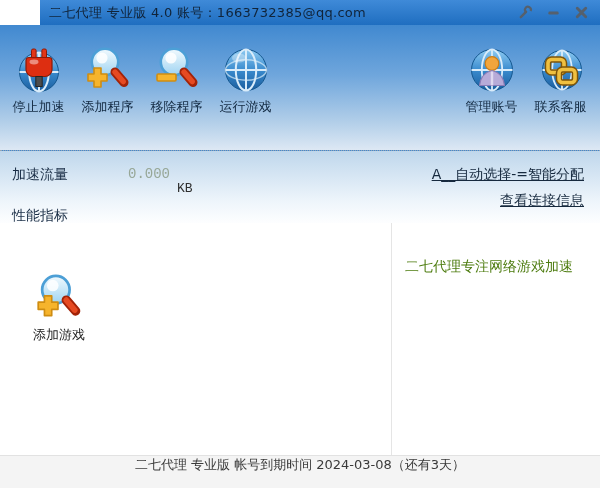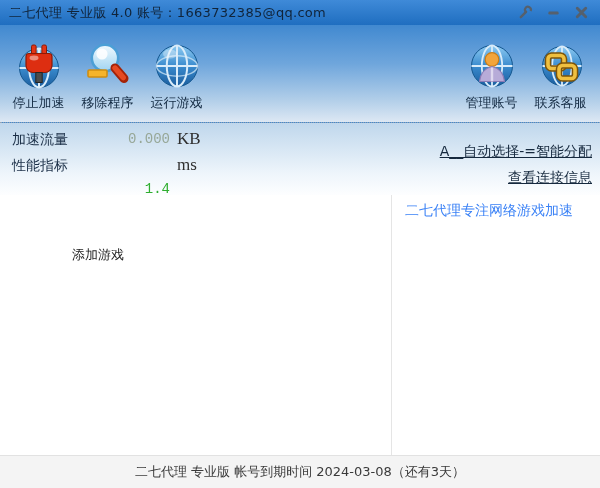--- a/index.html
+++ b/index.html
@@ -2,57 +2,57 @@
 <html><head>
 <meta charset="utf-8">
 <style>
   * { margin:0; padding:0; box-sizing:border-box; }
   html,body { width:600px; height:488px; }
   body { font-family:"DejaVu Sans","Liberation Sans",sans-serif; overflow:hidden; }
   .window { width:600px; height:488px; display:flex; flex-direction:column; background:#fff; }
 
   
   .titlebar { flex:none; height:25px; background:linear-gradient(#3f8ad8,#1f6ec0);
-              display:flex; align-items:center; padding:0 9px; }
+              display:flex; align-items:center; padding:0 9px;margin-left:40px; }
   .title { font-size:13px; color:#10243a; letter-spacing:.3px; white-space:nowrap; }
   .controls { margin-left:auto; display:flex; gap:9px; }
   .ctrl { width:19px; height:18px; display:flex; align-items:center; justify-content:center; cursor:pointer; }
 
   
-  .toolbar { flex:none; height:98px;
+  .toolbar { flex:none; height:126px;
              background:linear-gradient(#4189d0 0%,#6fa6dc 40%,#b3cfe9 78%,#dde8f4 100%);
              border-bottom:1px dotted #93a4b5;
-             display:flex; align-items:center; padding:5px 5px 0 4px; }
+             display:flex; align-items:flex-start; padding:20px 5px 0 4px; }
   .tb-group { display:flex; }
   .tb-group.right { margin-left:auto; }
   .tb-btn { width:69px; display:flex; flex-direction:column; align-items:center; cursor:pointer; }
   .tb-btn svg { width:50px; height:50px; display:block; }
   .tb-label { margin-top:3px; font-size:13px; color:#132a42; white-space:nowrap; }
 
   
   .infobar { flex:none; height:72px; background:linear-gradient(#bfd7ec,#eef5fb 70%,#fdfeff);
-             display:flex; justify-content:space-between; padding:10px 8px 0 12px;align-items:center; }
+             display:flex; justify-content:space-between; padding:10px 16px 0 12px; }
   .metric-row { display:flex; line-height:26px; }
   .m-label { font-size:14px; color:#1a2e46; width:82px; }
   .m-value { font-family:Liberation Mono, monospace; font-size:14px; width:76px; text-align:right; }
-  .m-unit  { font-family:Liberation Serif, serif; font-size:17px; color:#2f2f2f; margin-left:7px; }
+  .m-unit  { font-family:Liberation Mono, monospace; font-size:13px; color:#2f2f2f; margin-left:7px;margin-top:15px; }
   .conn { text-align:right; font-size:14px; line-height:26px; color:#16293e;text-decoration:underline; }
   .conn-link { cursor:pointer; }
 
   
   .main { flex:1; display:flex; background:#fff; }
   .game-area { width:392px; flex:none; border-right:1px solid #e5e5e5; }
-  .add-game { margin:49px 0 0 26px; width:66px; display:flex; cursor:pointer;gap:46px; }
+  .add-game { margin:49px 0 0 26px; width:66px; display:flex; flex-direction:column; align-items:center; cursor:pointer; }
   .add-game svg { width:52px; height:52px; display:block; }
   .ag-label { margin-top:2px; font-size:13px; color:#1e1e1e; white-space:nowrap; }
-  .side-panel { flex:1; padding:3px 8px 0 13px; font-size:14px; line-height:25px; color:#3b82f6; }
+  .side-panel { flex:1; padding:3px 8px 0 13px; font-size:14px; line-height:25px; color:#4d7c0f;margin-top:28px; }
 
   
   .statusbar { flex:none; height:33px; background:#f4f4f4; border-top:1px solid #e2e2e2;
-               display:flex; align-items:center; justify-content:center; }
+               display:flex; align-items:flex-start; justify-content:center; }
   .sb-text { font-size:13px; color:#3a3a3a; }
 </style>
 </head>
 <body>
 
 <svg width="0" height="0" style="position:absolute" aria-hidden="true">
   <defs>
     <linearGradient id="g-globe" x1="0" y1="0" x2="0" y2="1">
       <stop offset="0" stop-color="#8ecbf2"></stop>
         <stop offset="0.5" stop-color="#3a8bce"></stop>
@@ -100,20 +100,30 @@
           <line x1="25" y1="7.5" x2="25" y2="46.5" stroke="#d9ecfa" stroke-width="2"></line>
           <rect x="17.5" y="4" width="4.6" height="10" rx="1.6" fill="#e23517" stroke="#8e1a06" stroke-width="1"></rect>
           <rect x="27.9" y="4" width="4.6" height="10" rx="1.6" fill="#e23517" stroke="#8e1a06" stroke-width="1"></rect>
           <path d="M15 12.5 h20 a3 3 0 0 1 3 3 v9 a7 7 0 0 1 -7 7 h-12 a7 7 0 0 1 -7 -7 v-9 a3 3 0 0 1 3 -3 z" fill="#dd2e11" stroke="#8e1a06" stroke-width="1.2"></path>
           <ellipse cx="20" cy="17" rx="4.5" ry="2.4" fill="#ffffff" opacity="0.45"></ellipse>
           <rect x="21.8" y="31.5" width="6.4" height="10" fill="#4c4c4c" stroke="#242424" stroke-width="1"></rect>
         </svg>
         <span class="tb-label">停止加速</span>
       </div>
 
+      <div class="tb-btn">
+        <svg viewBox="0 0 50 50">
+          <circle cx="22" cy="17" r="13.2" fill="url(#g-lens)" stroke="#4c9fd6" stroke-width="2.6"></circle>
+          <circle cx="19" cy="13" r="5.6" fill="#ffffff" opacity="0.85"></circle>
+          <line x1="32" y1="27" x2="41" y2="37.5" stroke="#a32308" stroke-width="9" stroke-linecap="round"></line>
+          <line x1="32" y1="27" x2="40.2" y2="36.6" stroke="#e64a22" stroke-width="5.4" stroke-linecap="round"></line>
+          <path d="M11 23 h7 v6 h6 v7 h-6 v6 h-7 v-6 h-6 v-7 h6 z" fill="#f6b42c" stroke="#cf8d12" stroke-width="1.6" stroke-linejoin="round"></path>
+        </svg>
+        <span class="tb-label">添加程序</span>
+      </div>
 
       <div class="tb-btn">
         <svg viewBox="0 0 50 50">
           <circle cx="22" cy="17" r="13.2" fill="url(#g-lens)" stroke="#4c9fd6" stroke-width="2.6"></circle>
           <circle cx="19" cy="13" r="5.6" fill="#ffffff" opacity="0.85"></circle>
           <line x1="32" y1="27" x2="41" y2="37.5" stroke="#a32308" stroke-width="9" stroke-linecap="round"></line>
           <line x1="32" y1="27" x2="40.2" y2="36.6" stroke="#e64a22" stroke-width="5.4" stroke-linecap="round"></line>
           <rect x="5" y="29" width="19" height="7" rx="1.2" fill="#f6b42c" stroke="#cf8d12" stroke-width="1.6"></rect>
         </svg>
         <span class="tb-label">移除程序</span>

